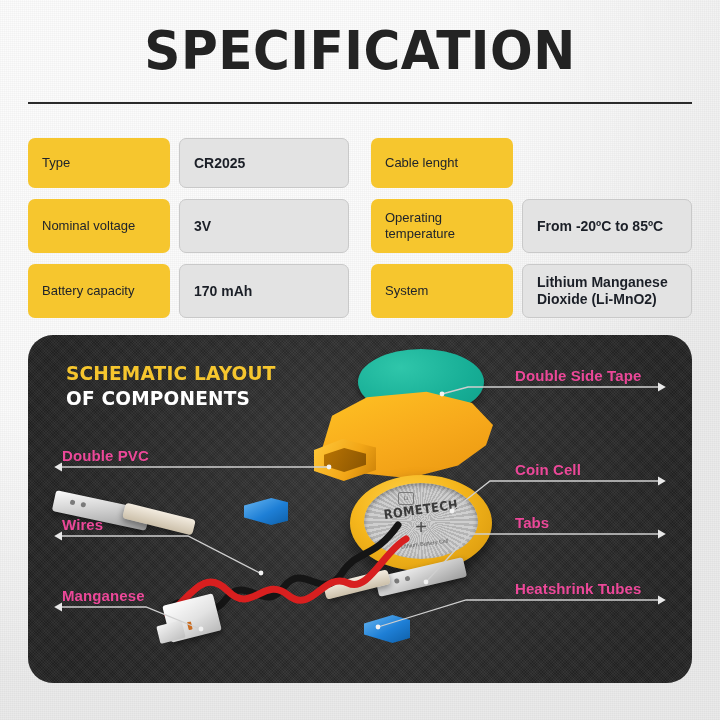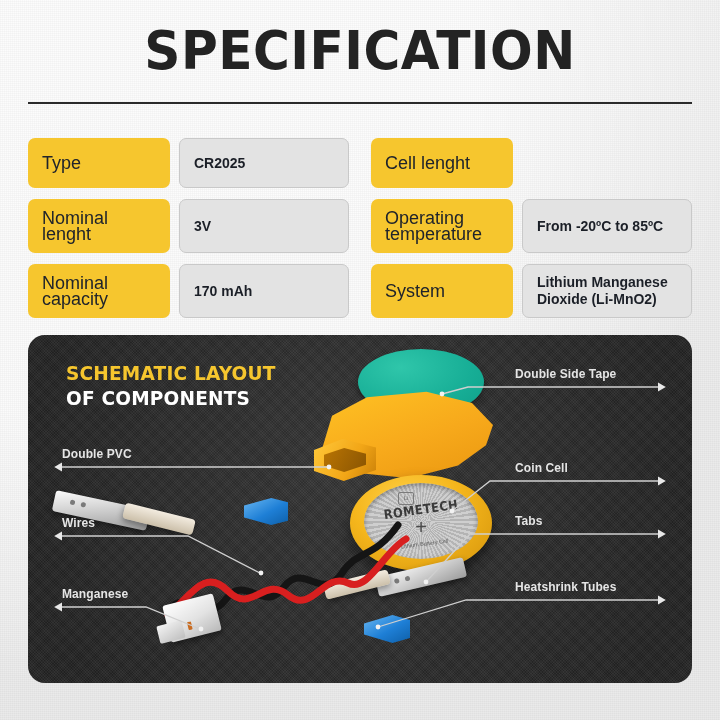--- a/index.html
+++ b/index.html
@@ -44,34 +44,34 @@
   
   .specs{
     position:absolute;left:28px;top:138px;width:664px;
     display:grid;grid-template-columns:1fr 1fr;column-gap:22px;row-gap:11px;
   }
   .spec-row{display:grid;grid-template-columns:142px 1fr;column-gap:9px;}
   .spec-key{
     background:#F6C62E;border-radius:7px;
     display:flex;align-items:center;
     padding:0 14px;min-height:48px;
-    font-size:18px;line-height:16px;color:#20242b;font-weight:500;
+    font-size:13px;line-height:16px;color:#20242b;font-weight:500;
   }
   .spec-val{
     background:#e3e3e3;border:1px solid #c9c9c9;border-radius:7px;
     display:flex;align-items:center;
     padding:0 14px;min-height:48px;
     font-size:14px;line-height:17px;color:#1b1f27;font-weight:bold;
   }
   .spec-row.tall .spec-key,.spec-row.tall .spec-val{min-height:52px;}
 
   
   .panel{
     position:absolute;left:28px;top:335px;width:664px;height:348px;
-    border-radius:17px;overflow:hidden;
+    border-radius:25px;overflow:hidden;
     background:#2e2e2e;
     text-decoration:underline;
   }
   .panel:before{
     content:"";position:absolute;inset:0;
     background-image:
       repeating-linear-gradient(45deg, rgba(255,255,255,.035) 0 1px, rgba(0,0,0,.05) 1px 2px),
       repeating-linear-gradient(-45deg, rgba(255,255,255,.03) 0 1px, rgba(0,0,0,.045) 1px 2px),
       radial-gradient(circle at 50% 40%, rgba(255,255,255,.04) 0%, rgba(0,0,0,.22) 85%);
   }
@@ -79,22 +79,22 @@
     position:absolute;left:38px;top:26px;z-index:6;
     font-family:"DejaVu Sans", sans-serif;
     font-weight:bold;font-size:19.5px;line-height:25px;letter-spacing:.2px;
     transform:scaleX(.95);transform-origin:left top;
   }
   .pt1{color:#F6C62E;}
   .pt2{color:#ffffff;}
 
   
   .cl{
-    position:absolute;z-index:7;color:#e5e5e5;
-    font-size:12px;font-weight:bold;letter-spacing:.1px;white-space:nowrap;
+    position:absolute;z-index:7;color:#ec4899;
+    font-size:15px;font-weight:bold;letter-spacing:.1px;white-space:nowrap;
   }
   .cl.r{text-align:left;}
 
   
   .leaders{position:absolute;inset:0;z-index:5;}
 
   
   .art{position:absolute;inset:0;z-index:4;}
   .shape{position:absolute;}
 
@@ -205,35 +205,35 @@
 <div class="rule"></div>
 
 <div class="specs">
 
   <div class="spec-row">
     <div class="spec-key">Type</div>
     <div class="spec-val">CR2025</div>
   </div>
 
   <div class="spec-row">
-    <div class="spec-key">Cell lenght</div>
+    <div class="spec-key">Cable lenght</div>
   </div>
 
   <div class="spec-row tall">
-    <div class="spec-key">Nominal lenght</div>
+    <div class="spec-key">Nominal voltage</div>
     <div class="spec-val">3V</div>
   </div>
 
   <div class="spec-row tall">
     <div class="spec-key">Operating temperature</div>
     <div class="spec-val">From -20ºC to 85ºC</div>
   </div>
 
   <div class="spec-row tall">
-    <div class="spec-key">Nominal capacity</div>
+    <div class="spec-key">Battery capacity</div>
     <div class="spec-val">170 mAh</div>
   </div>
 
   <div class="spec-row tall">
     <div class="spec-key">System</div>
     <div class="spec-val">Lithium Manganese Dioxide (Li-MnO2)</div>
   </div>
 
 </div>
 

